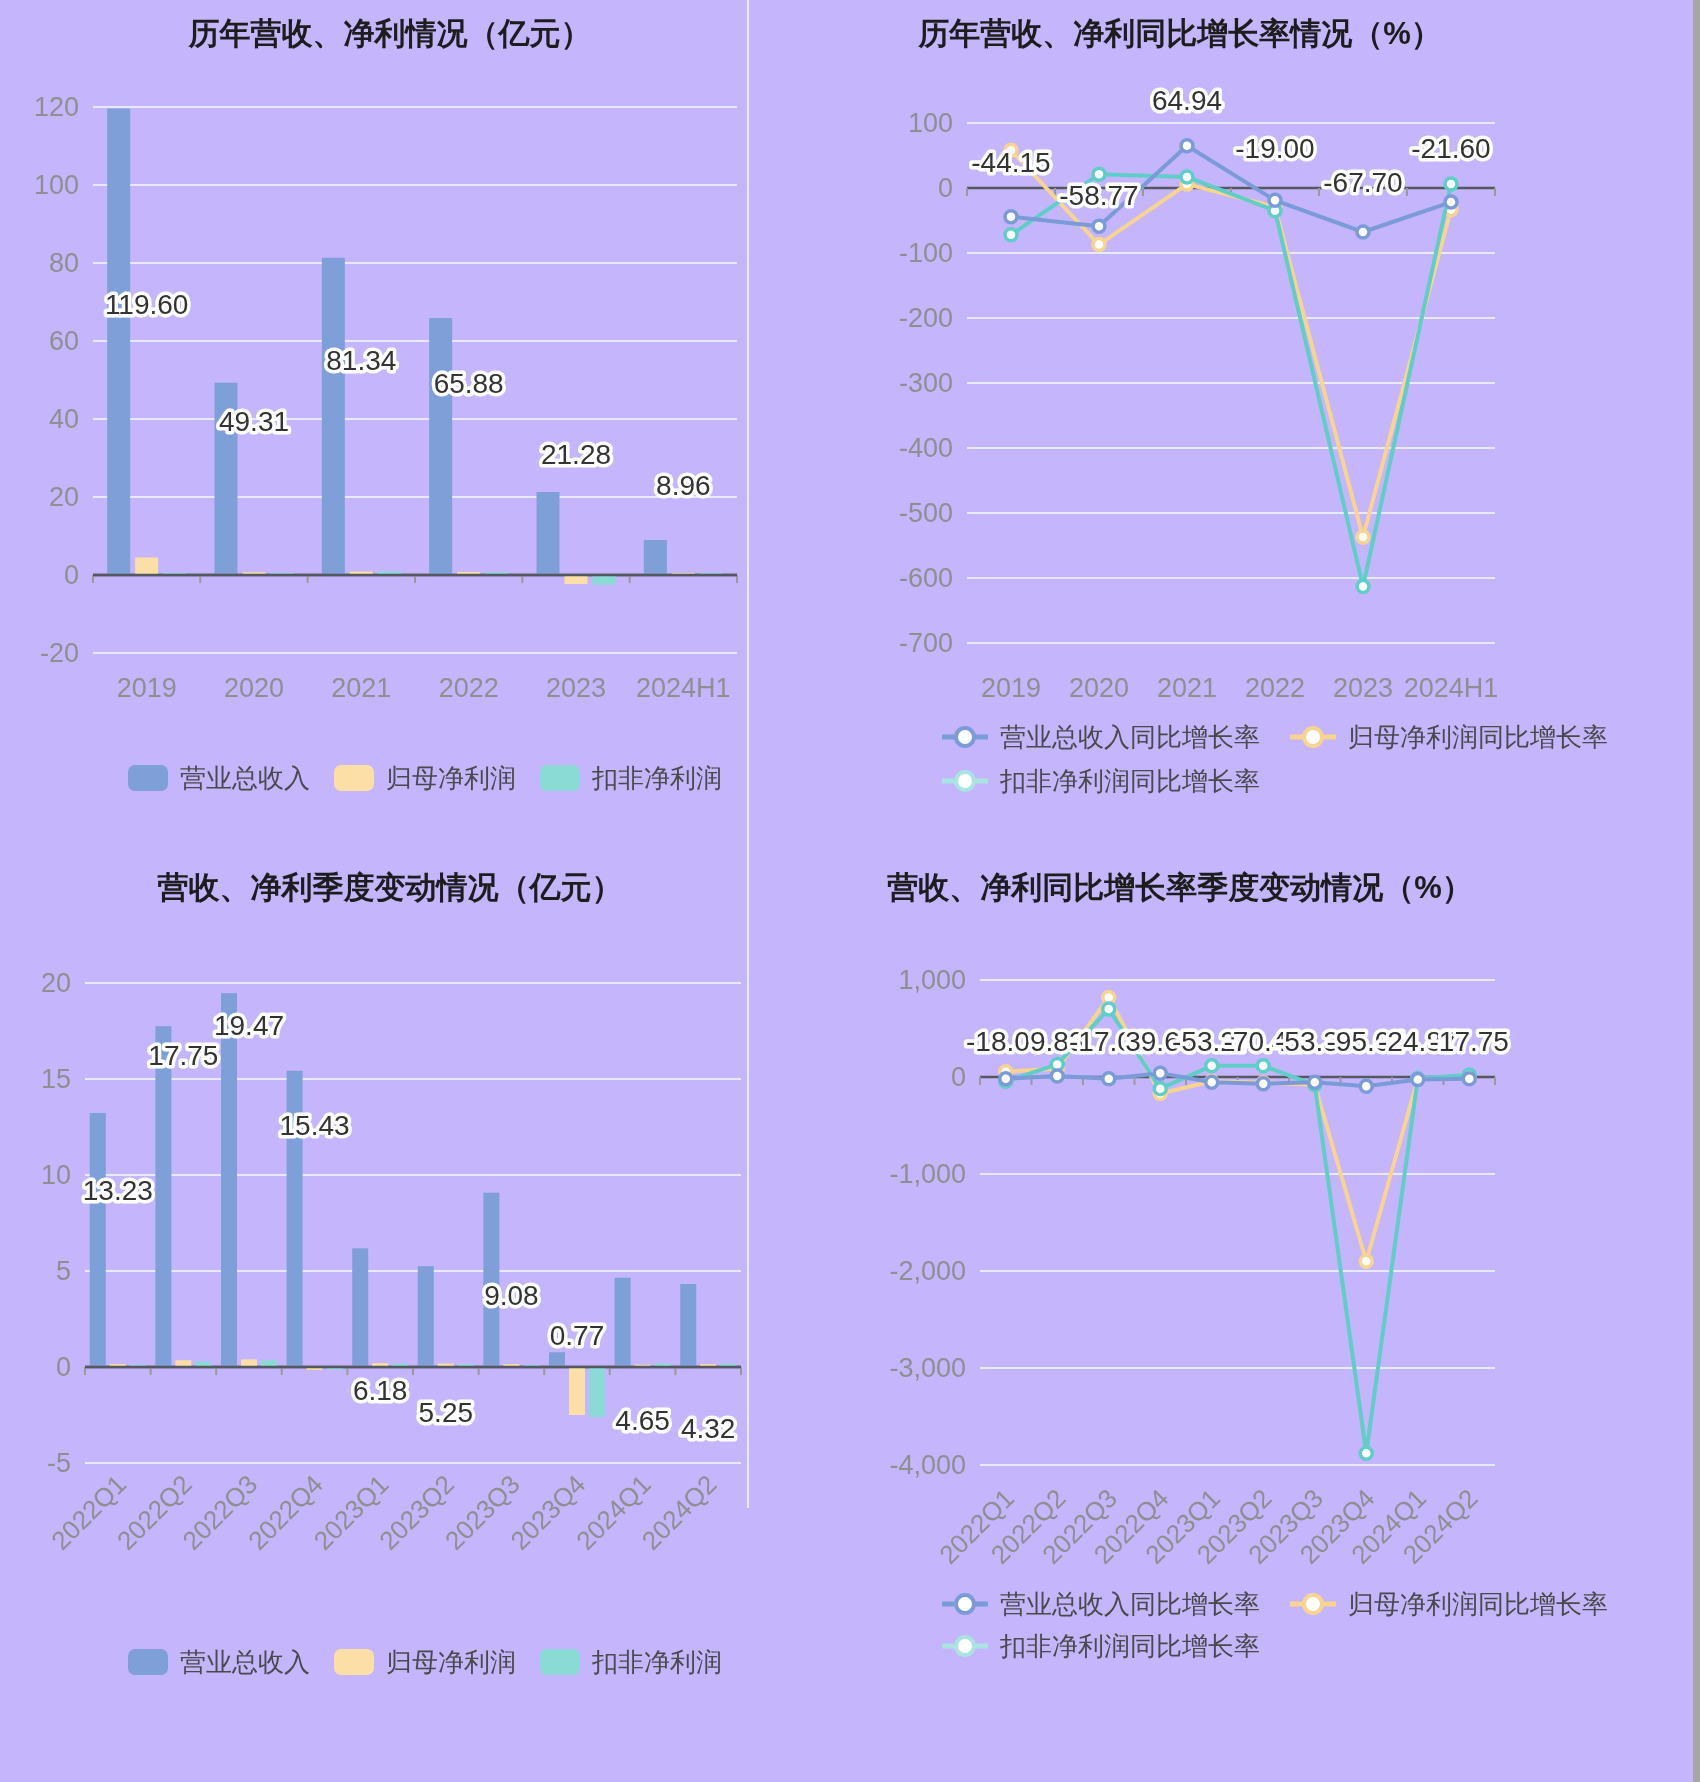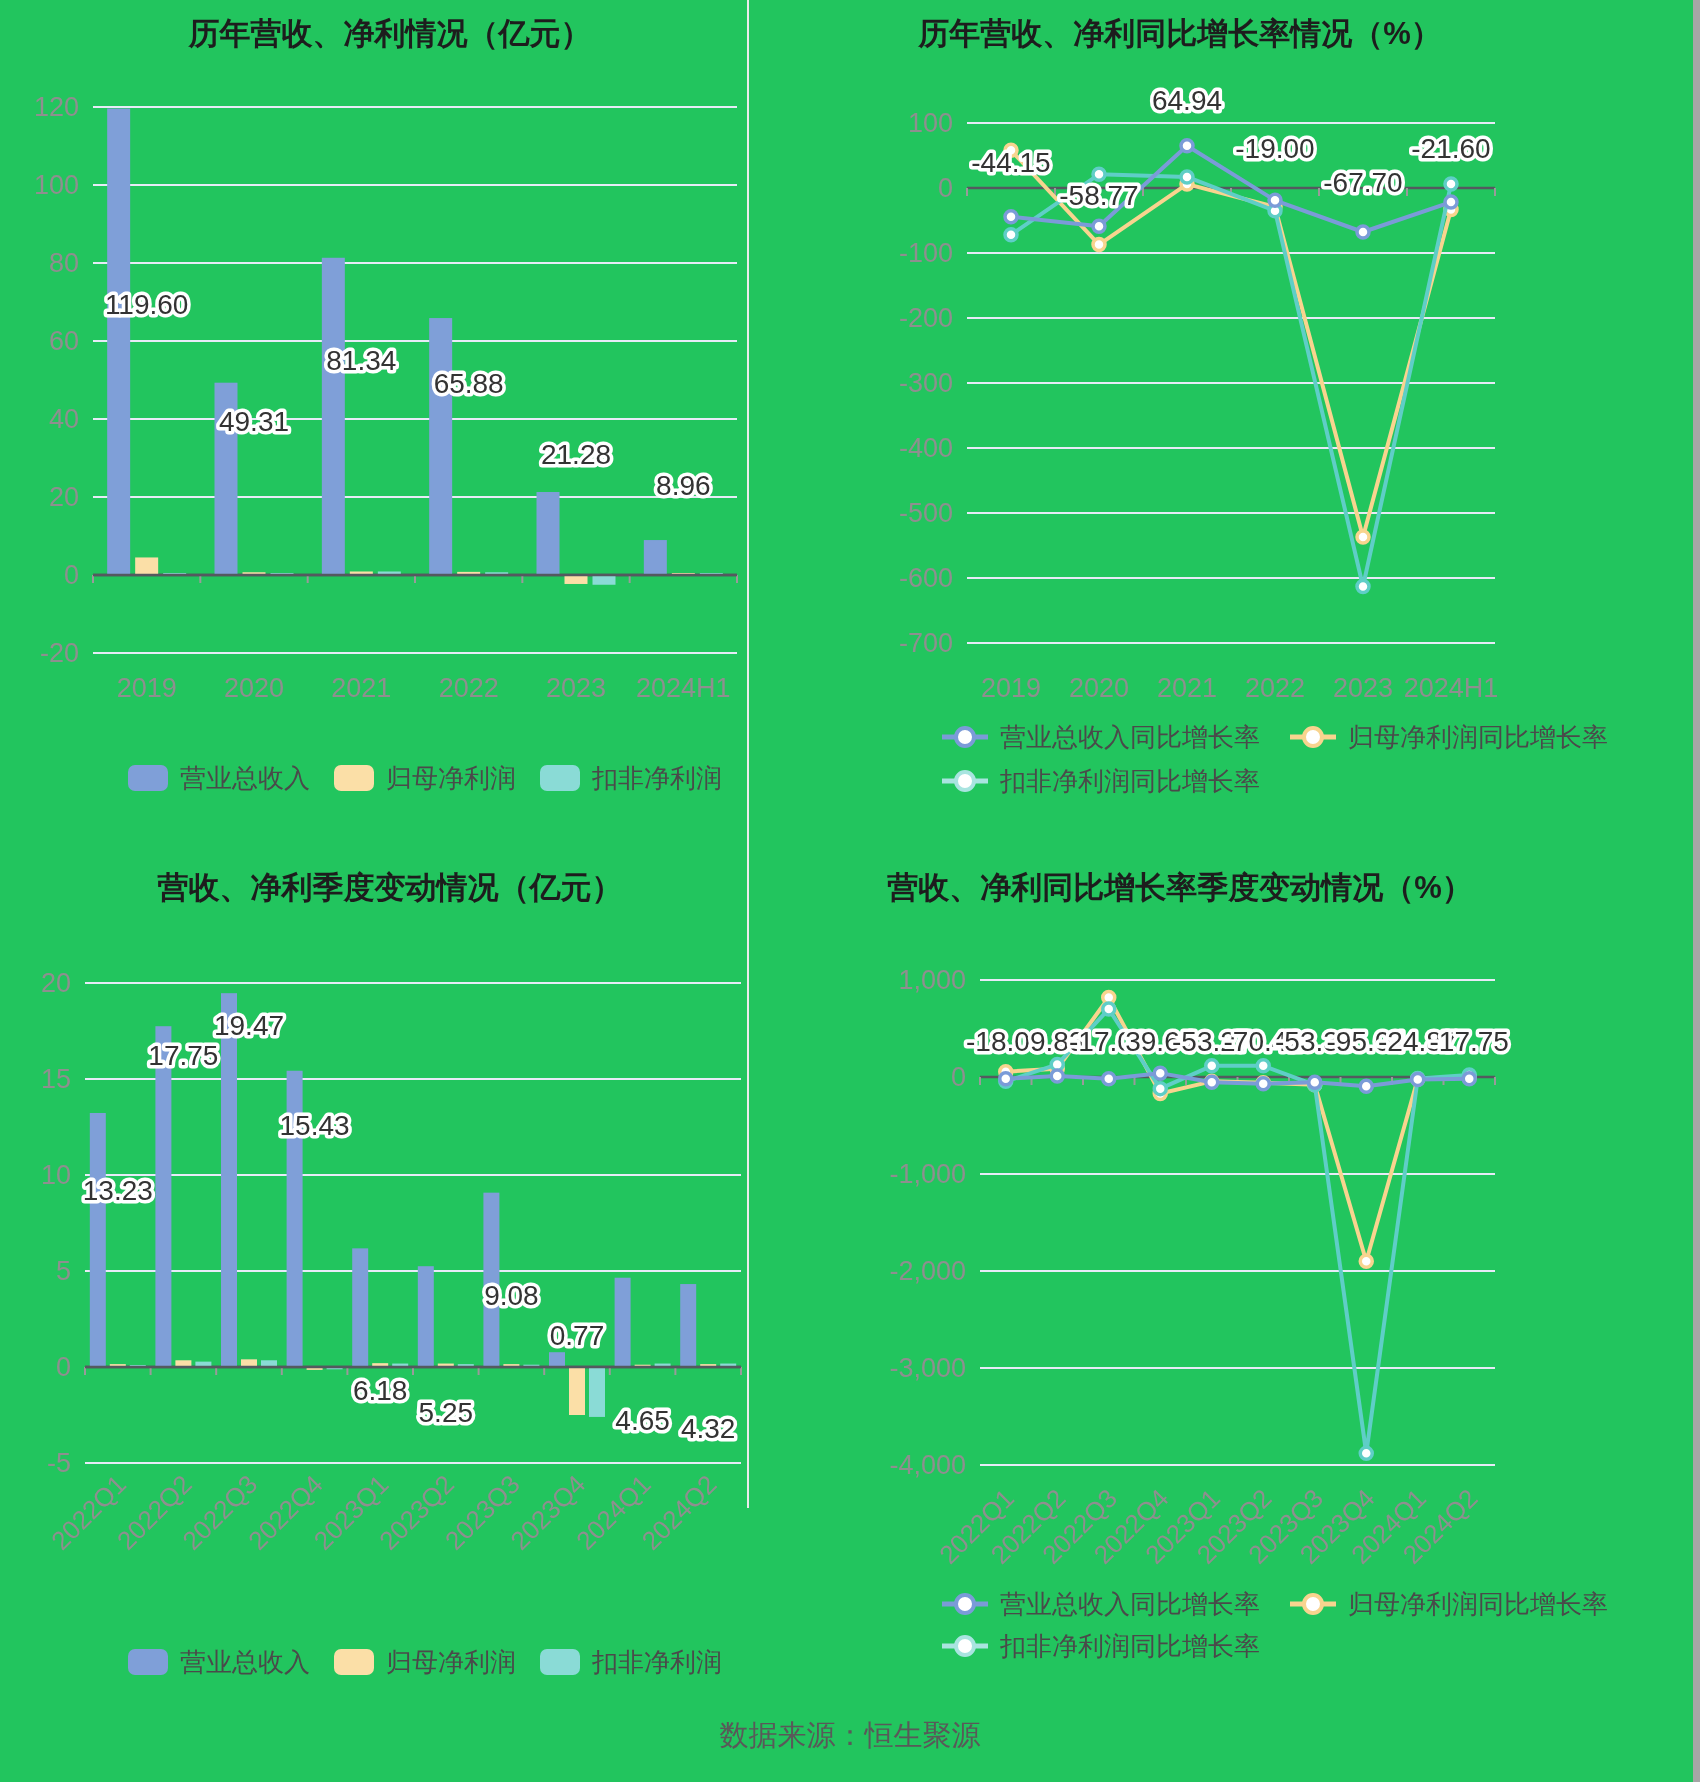--- a/index.html
+++ b/index.html
@@ -1,16 +1,16 @@
 <!DOCTYPE html>
 <html><head>
 <meta charset="utf-8">
 <style>
   html,body{margin:0;padding:0;background:#ffffff;}
-  #stage{position:relative;width:1700px;height:1782px;background:#22c55e;overflow:hidden;
+  #stage{position:relative;width:1700px;height:1782px;background:#c4b5fd;overflow:hidden;
          font-family:"Liberation Sans","DejaVu Sans",sans-serif;}
   .divider{position:absolute;left:747px;top:0;width:2px;height:1508px;background:#ebebeb;}
   .scrollbar{position:absolute;right:0;top:0;width:7px;height:1782px;background:#a6a6a6;}
   .chart-svg{position:absolute;}
   .footer{position:absolute;left:0;top:1716px;width:1700px;text-align:center;
           font-size:29px;color:#595959;}
   text{font-family:"Liberation Sans","DejaVu Sans",sans-serif;}
 </style>
 </head>
 <body>
@@ -396,15 +396,14 @@
             <text x="498" y="803" font-size="26" fill="#4A4A4A" text-anchor="start">归母净利润同比增长率</text>
           </g>
           <g>
             <line x1="92" y1="836" x2="138" y2="836" stroke="#A9E4E0" stroke-width="5"></line>
             <circle cx="115" cy="836" r="9" fill="#fff" stroke="#A9E4E0" stroke-width="4"></circle>
             <text x="150" y="845" font-size="26" fill="#4A4A4A" text-anchor="start">扣非净利润同比增长率</text>
           </g>
         </g>
       </svg>
     </div>
-  <div class="footer">数据来源：恒生聚源</div>
   <div class="scrollbar"></div>
 </div>
 
 </body></html>

